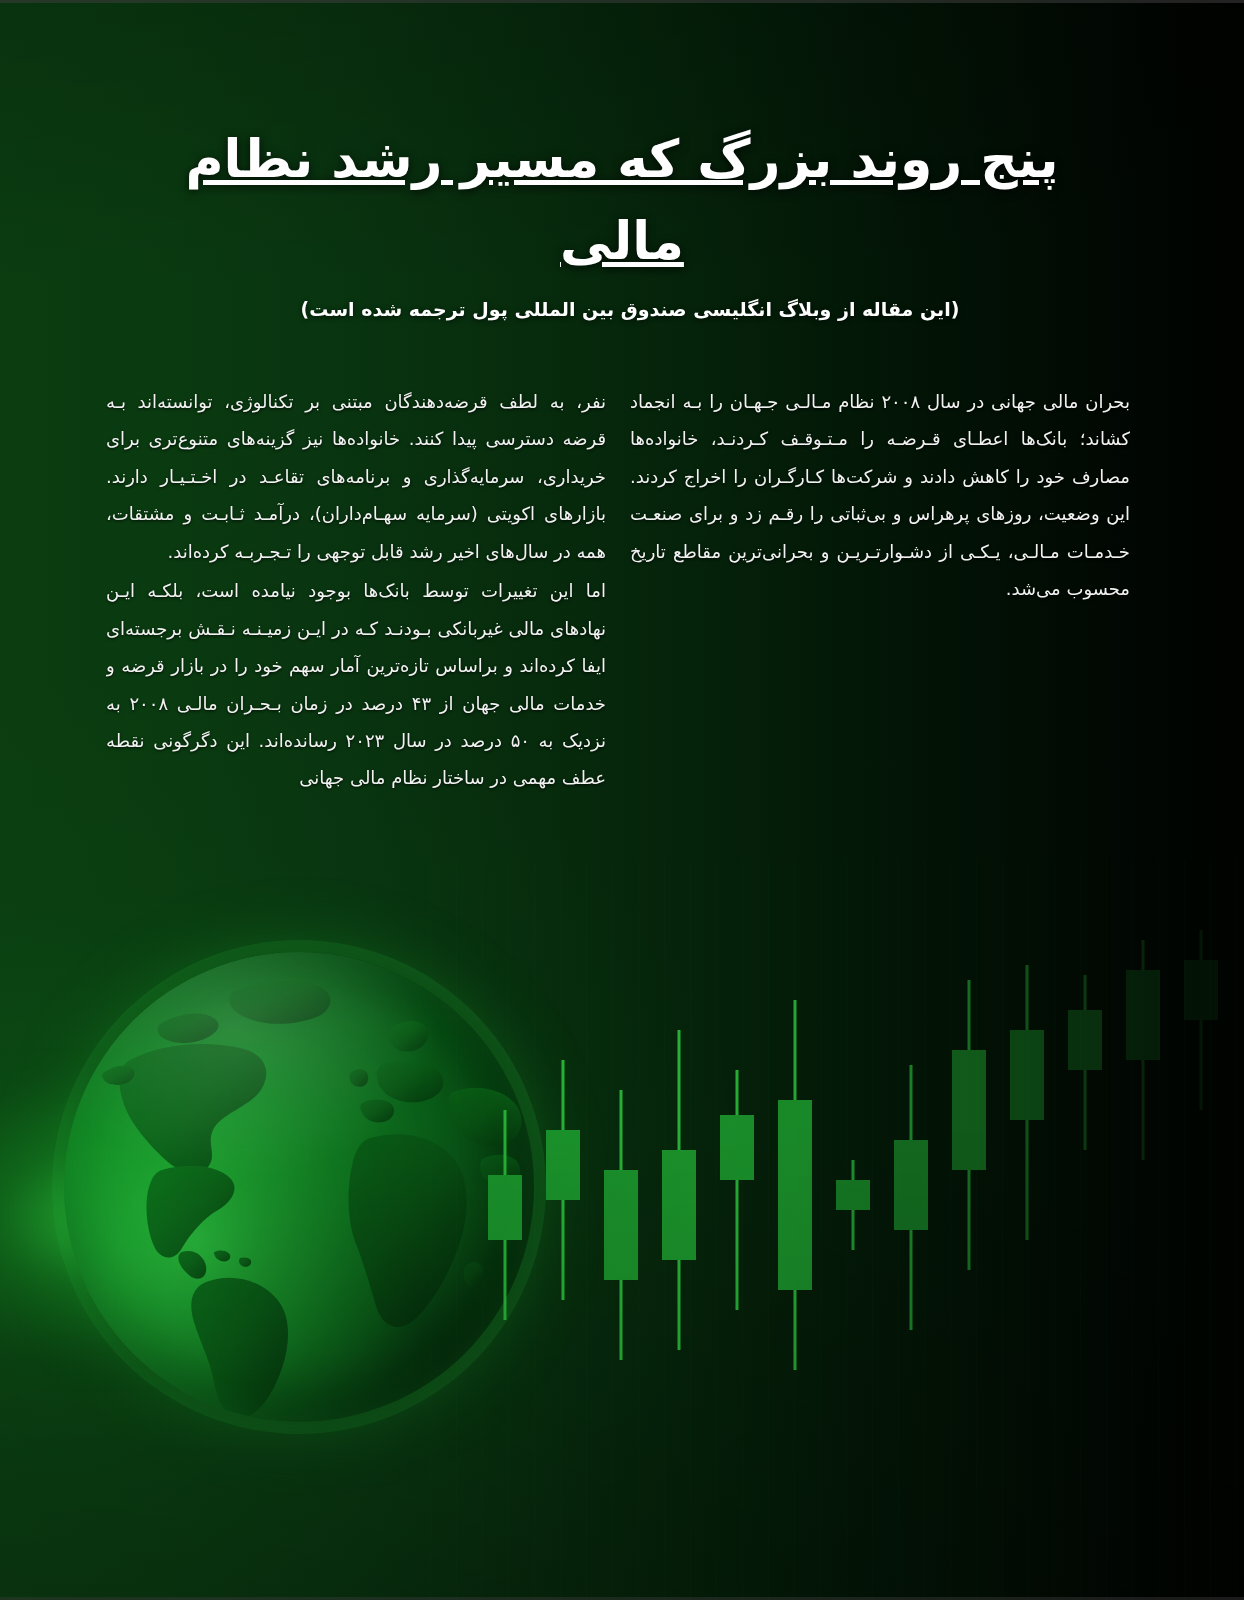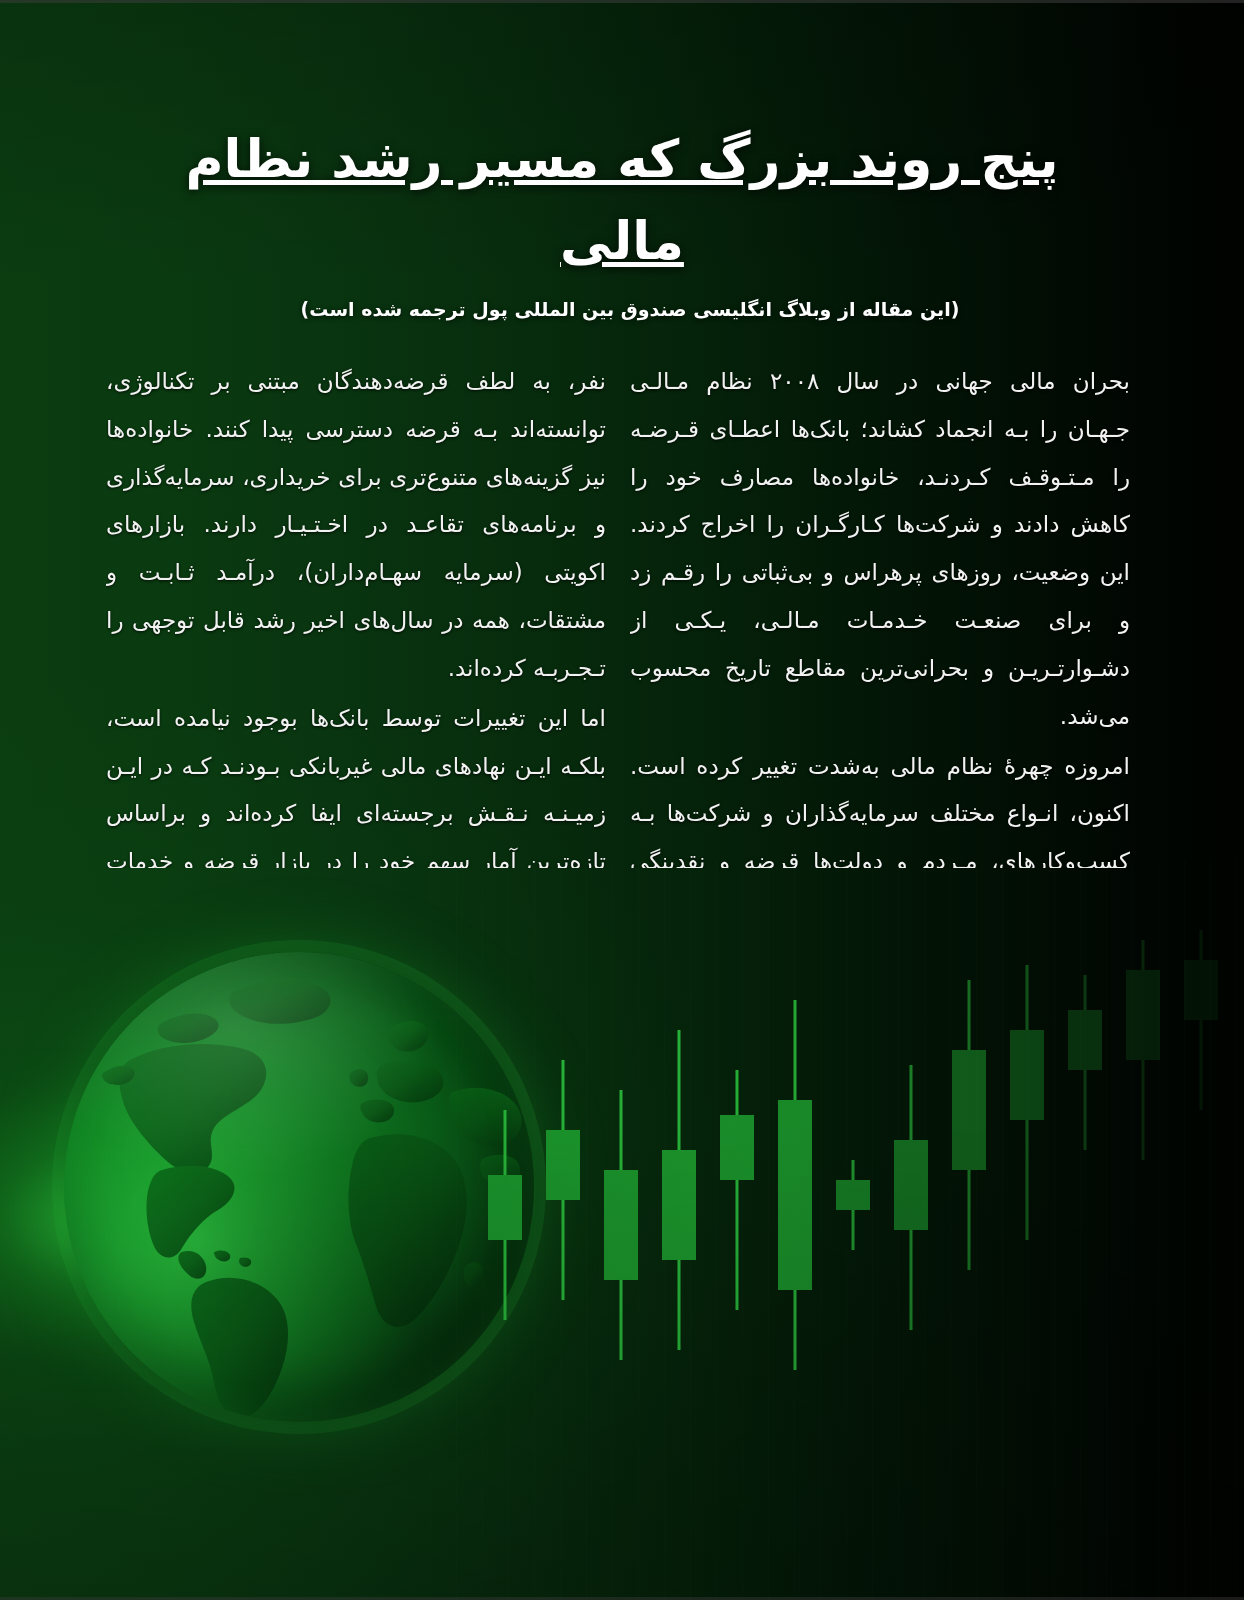--- a/index.html
+++ b/index.html
@@ -63,25 +63,26 @@
     text-shadow:0 1px 5px rgba(0,0,0,.7);
   }
 
   
   .columns{
     position:absolute;left:106px;top:358px;width:1024px;height:510px;
     display:flex;flex-direction:row;gap:24px;direction:rtl;
   }
   .col{
     flex:1 1 0;min-width:0;
-    color:#f2f2f2;font-size:23px;line-height:2.08;
+    color:#f2f2f2;font-size:18px;line-height:2.08;
     text-align:justify;text-justify:inter-word;
     direction:rtl;
     text-shadow:0 1px 3px rgba(0,0,0,.8);
     overflow:hidden;
+    margin-top:25px;
   }
   .col p{margin:0 0 2px 0;}
 
   
   .globe-glow{
     position:absolute;left:-120px;top:1070px;width:420px;height:300px;
     background:radial-gradient(ellipse at 50% 50%, rgba(60,235,75,.70) 0%, rgba(30,180,45,.30) 32%, rgba(10,90,20,.05) 66%, rgba(0,0,0,0) 100%);
     filter:blur(14px);pointer-events:none;
   }
   .globe{
@@ -244,21 +245,20 @@
 
   <div class="headline-wrap">
     <div class="headline">پنج روند بزرگ که مسیر رشد نظام مالی</div>
   </div>
 
   <div class="subtitle">(این مقاله از وبلاگ انگلیسی صندوق بین المللی پول ترجمه شده است)</div>
 
   <div class="columns">
     <div class="col" id="col-right">
         <p>بحران مالی جهانی در سال ۲۰۰۸ نظام مـالـی جـهـان را بـه انجماد کشاند؛ بانک‌ها اعطـای قـرضـه را مـتـوقـف کـردنـد، خانواده‌ها مصارف خود را کاهش دادند و شرکت‌ها کـارگـران را اخراج کردند. این وضعیت، روزهای پرهراس و بی‌ثباتی را رقـم زد و برای صنعـت خـدمـات مـالـی، یـکـی از دشـوارتـریـن و بحرانی‌ترین مقاطع تاریخ محسوب می‌شد.</p>
-        <p>امروزه چهرهٔ نظام مالی به‌شدت تغییر کرده است. اکنون، انـواع مختلف سرمایه‌گذاران و شرکت‌ها بـه کسب‌وکارهای، مـردم و دولت‌ها قرضه و نقدینگی فراهم می‌کنند. بیش از یک میلیارد</p>
       </div>
     <div class="col" id="col-left">
         <p>نفر، به لطف قرضه‌دهندگان مبتنی بر تکنالوژی، توانسته‌اند بـه قرضه دسترسی پیدا کنند. خانواده‌ها نیز گزینه‌های متنوع‌تری برای خریداری، سرمایه‌گذاری و برنامه‌های تقاعـد در اخـتـیـار دارند. بازارهای اکویتی (سرمایه سهـام‌داران)، درآمـد ثـابـت و مشتقات، همه در سال‌های اخیر رشد قابل توجهی را تـجـربـه کرده‌اند.</p>
         <p>اما این تغییرات توسط بانک‌ها بوجود نیامده است، بلکـه ایـن نهادهای مالی غیربانکی بـودنـد کـه در ایـن زمیـنـه نـقـش برجسته‌ای ایفا کرده‌اند و براساس تازه‌ترین آمار سهم خود را در بازار قرضه و خدمات مالی جهان از ۴۳ درصد در زمان بـحـران مالـی ۲۰۰۸ به نزدیک به ۵۰ درصد در سال ۲۰۲۳ رسانده‌اند. این دگرگونی نقطه عطف مهمی در ساختار نظام مالی جهانی</p>
       </div>
   </div>
 
   <div class="bottom-edge"></div>
 </div>
 

